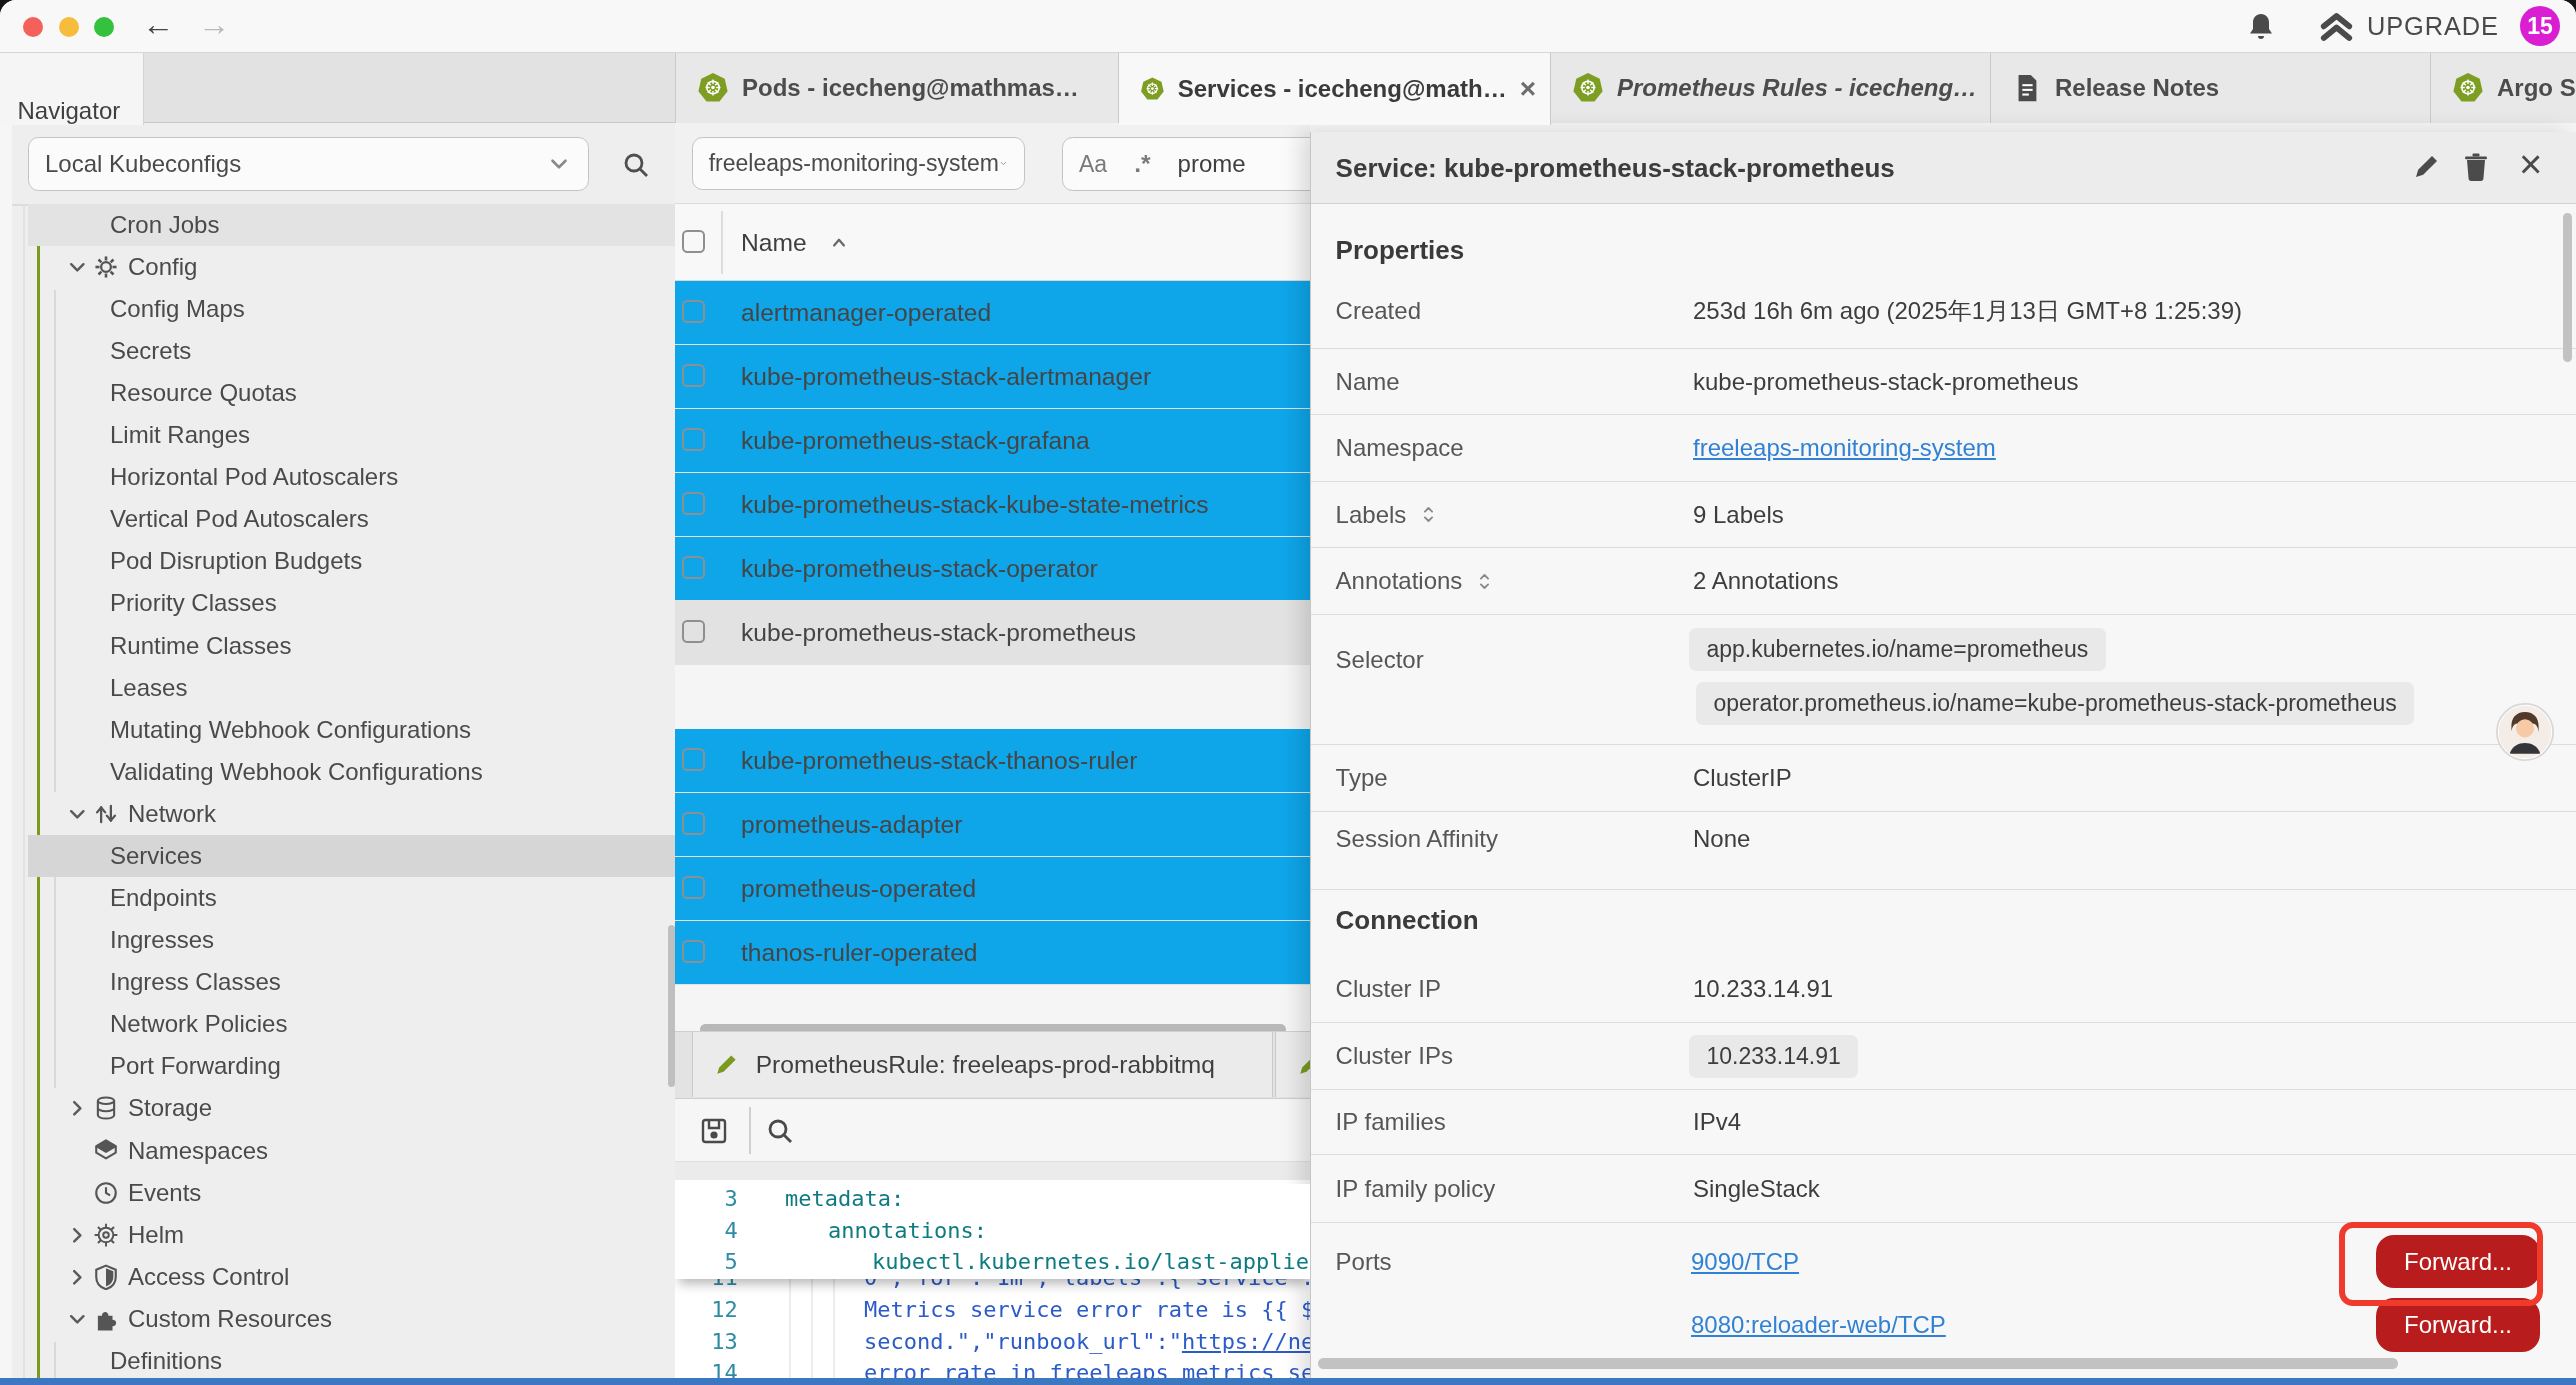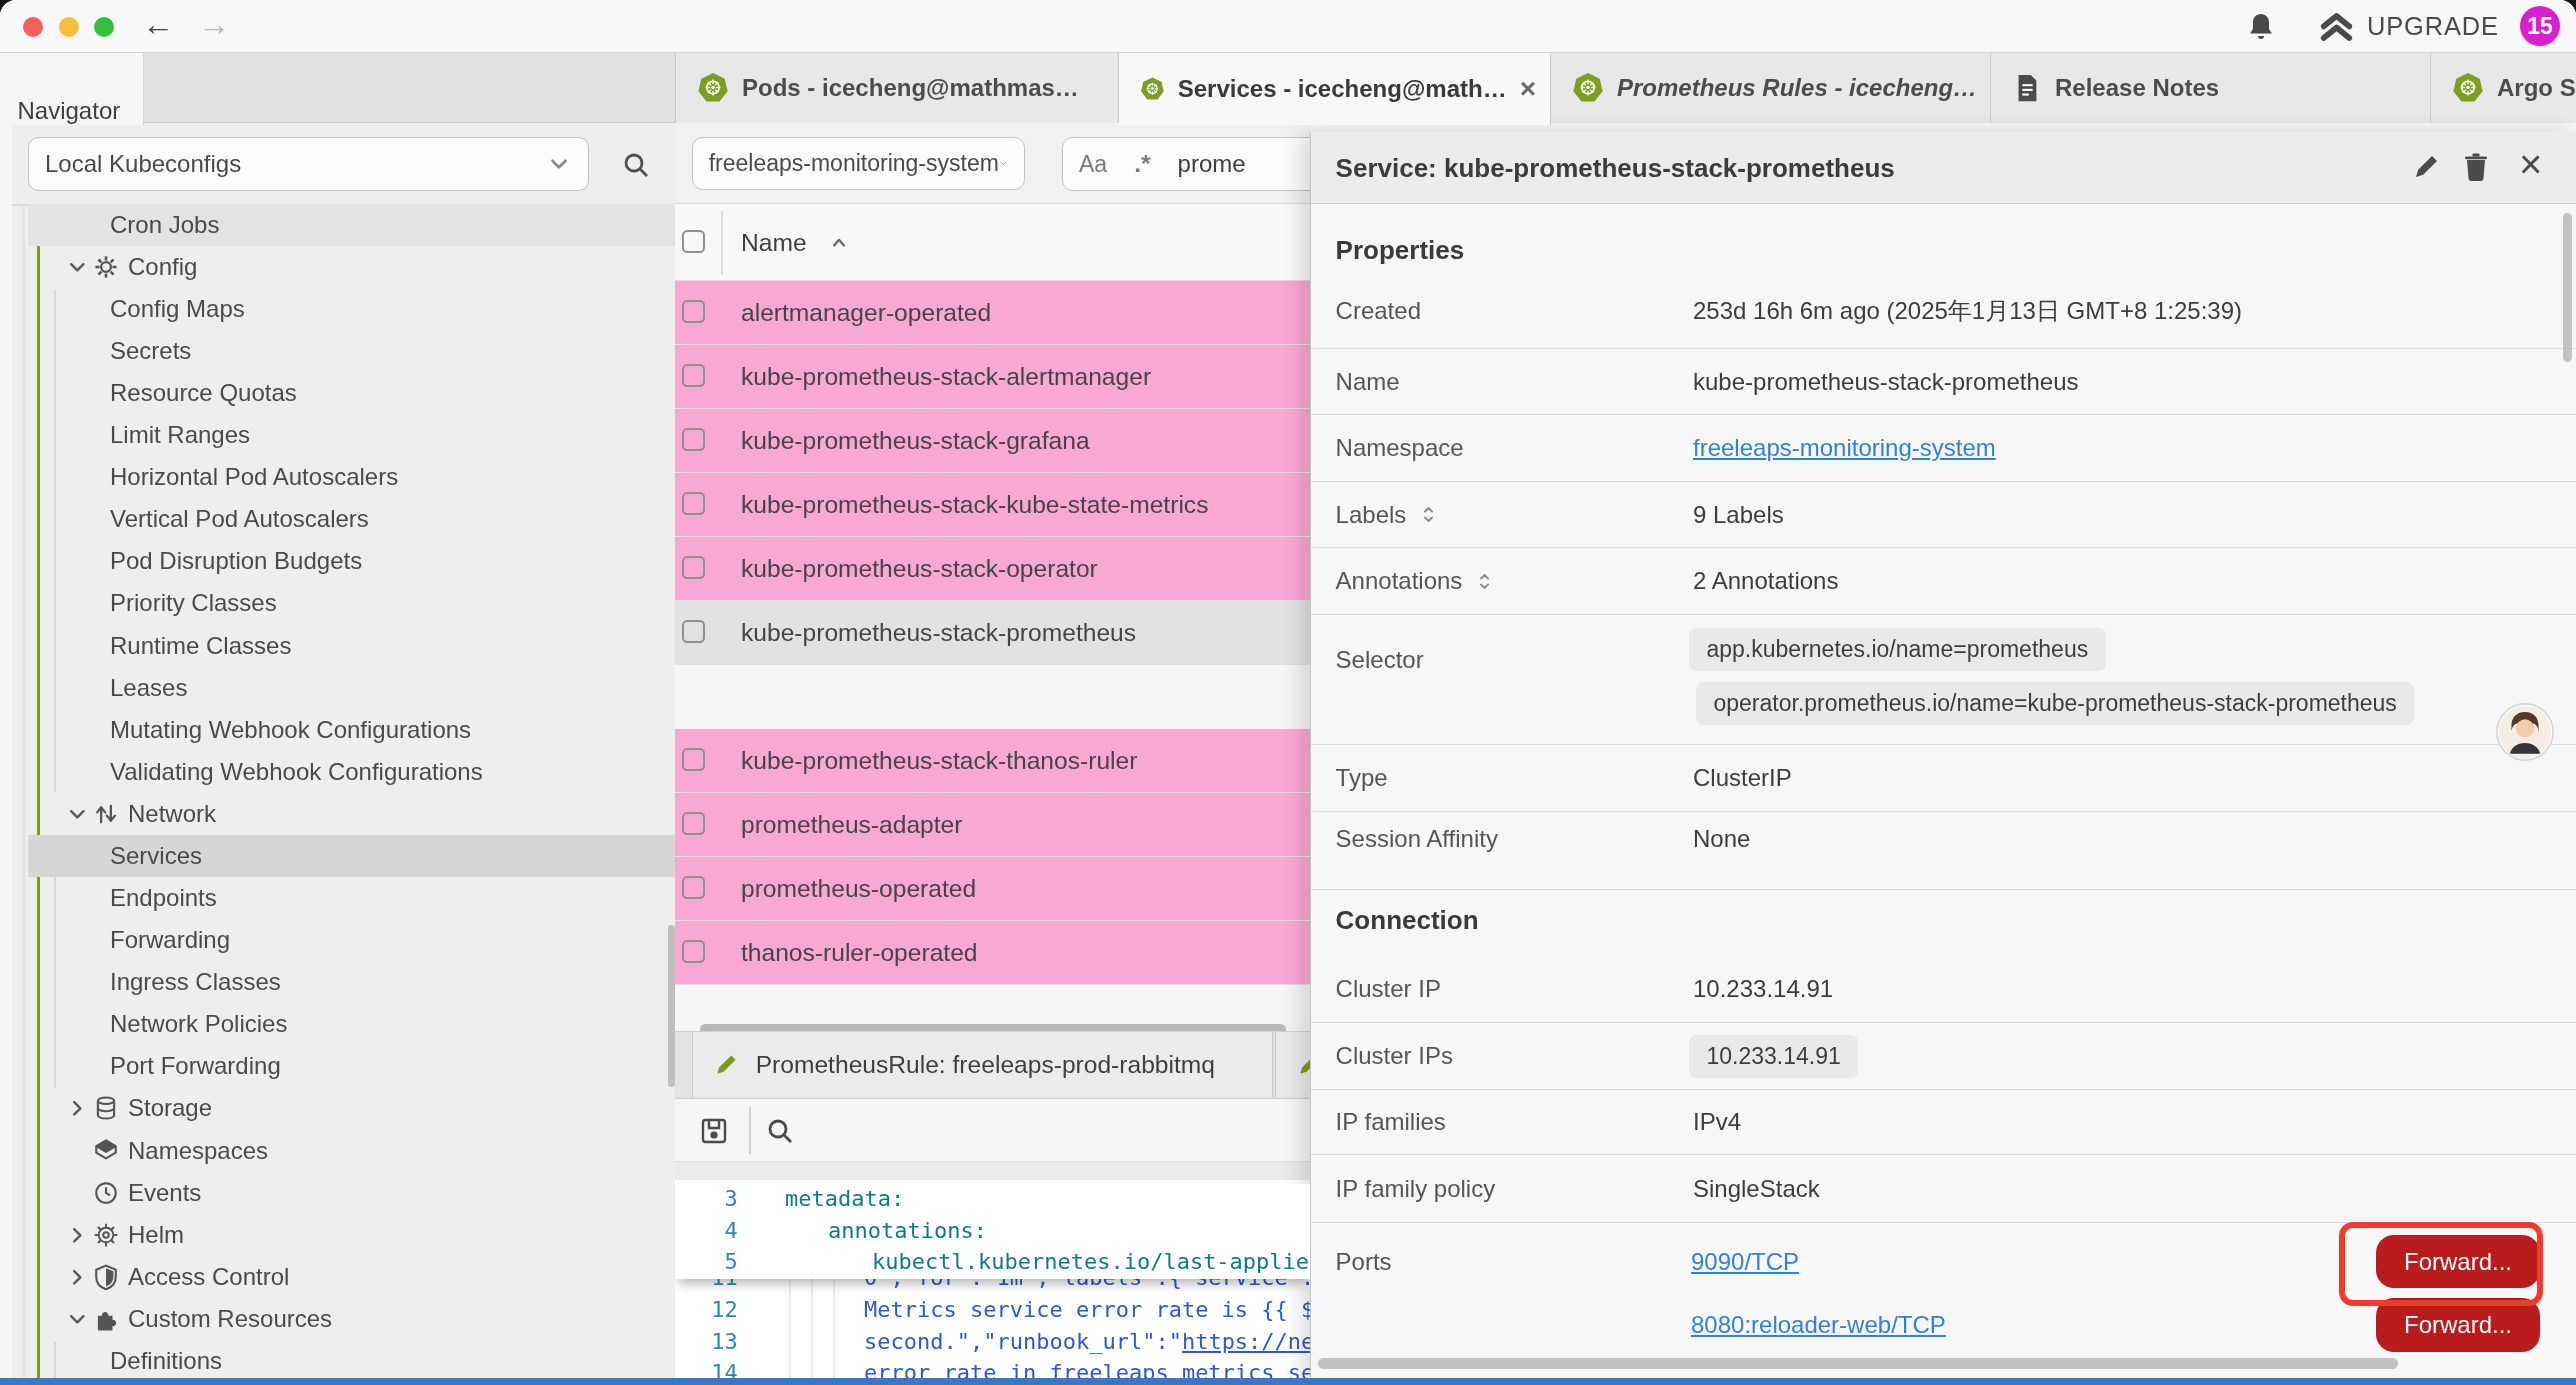--- a/index.html
+++ b/index.html
@@ -25,21 +25,21 @@
   .trow{position:absolute;left:0;width:673px;height:42px;color:#4a4a4a;font-size:24px;margin-left:16px;}
   .trow span.lbl{position:absolute;top:50%;transform:translateY(-50%);white-space:nowrap;}
   .trow .chev{position:absolute;left:37px;top:8.8px;width:24.6px;height:24.6px;color:#5b5b5b;}
   .trow .gico{position:absolute;left:65px;top:8px;width:26px;height:26px;color:#555;}
   .guide{position:absolute;width:1.8px;background:#d9d9d9;}
   
   .middle{position:absolute;left:675px;top:123px;width:635px;height:1263px;background:#f5f5f5;overflow:hidden;}
   .mtoolbar{position:absolute;left:0;top:0;width:635px;height:81px;background:#f1f1f1;border-bottom:1.8px solid #dcdcdc;box-sizing:border-box;}
   .thead{position:absolute;left:0;top:81px;width:635px;height:77px;background:#f8f8f8;border-bottom:1.8px solid #d8d8d8;box-sizing:border-box;}
   .checkbox{width:23px;height:23px;border:2.6px solid #8f8f8f;border-radius:5.3px;box-sizing:border-box;background:transparent;}
-  .drow{position:absolute;left:0;width:635px;height:64px;background:#f9a8d4;border-bottom:1.8px solid #e2e2e2;box-sizing:border-box;}
+  .drow{position:absolute;left:0;width:635px;height:64px;background:#0ea5e9;border-bottom:1.8px solid #e2e2e2;box-sizing:border-box;}
   .drow .nm{position:absolute;left:66px;top:50%;transform:translateY(-50%);font-size:24.6px;color:#454545;white-space:nowrap;}
   .drow .checkbox{position:absolute;left:7px;top:19px;}
   .drow.sel{background:#e2e2e2;}
   .etabstrip{position:absolute;left:0;top:908px;width:635px;height:68px;background:#e3e3e3;border-top:1.8px solid #cfcfcf;border-bottom:1.8px solid #cfcfcf;box-sizing:border-box;}
   .etab{position:absolute;top:0;height:65px;background:#ebebeb;border-left:1.8px solid #c9c9c9;border-right:1.8px solid #c9c9c9;box-sizing:border-box;display:flex;align-items:center;gap:16px;padding-left:19px;font-size:24.6px;color:#3f3f3f;white-space:nowrap;overflow:hidden;}
   .editor{position:absolute;left:0;top:1057px;width:635px;height:205px;background:#ffffff;overflow:hidden;}
   .cline{position:absolute;left:0;width:635px;height:32px;font-family:"DejaVu Sans Mono","Liberation Mono",monospace;font-size:22px;white-space:nowrap;}
   .cline .ln{position:absolute;left:8.8px;top:2.6px;width:54px;text-align:right;color:#2d8ba6;}
   .cline .code{position:absolute;top:2.6px;color:#2b5bc8;}
   .cline .key{color:#0e7b80;}
@@ -305,21 +305,21 @@
         </svg>
       <span class="lbl" style="left:100px">Network</span>
     </div>
     <div class="trow" style="top:712px;background:#d6d6d6">
         <span class="lbl" style="left:82px">Services</span>
       </div>
     <div class="trow" style="top:754px">
         <span class="lbl" style="left:82px">Endpoints</span>
       </div>
     <div class="trow" style="top:796px">
-        <span class="lbl" style="left:82px">Forwarding</span>
+        <span class="lbl" style="left:82px">Ingresses</span>
       </div>
     <div class="trow" style="top:838px">
         <span class="lbl" style="left:82px">Ingress Classes</span>
       </div>
     <div class="trow" style="top:880px">
         <span class="lbl" style="left:82px">Network Policies</span>
       </div>
     <div class="trow" style="top:922px">
         <span class="lbl" style="left:82px">Port Forwarding</span>
       </div>

